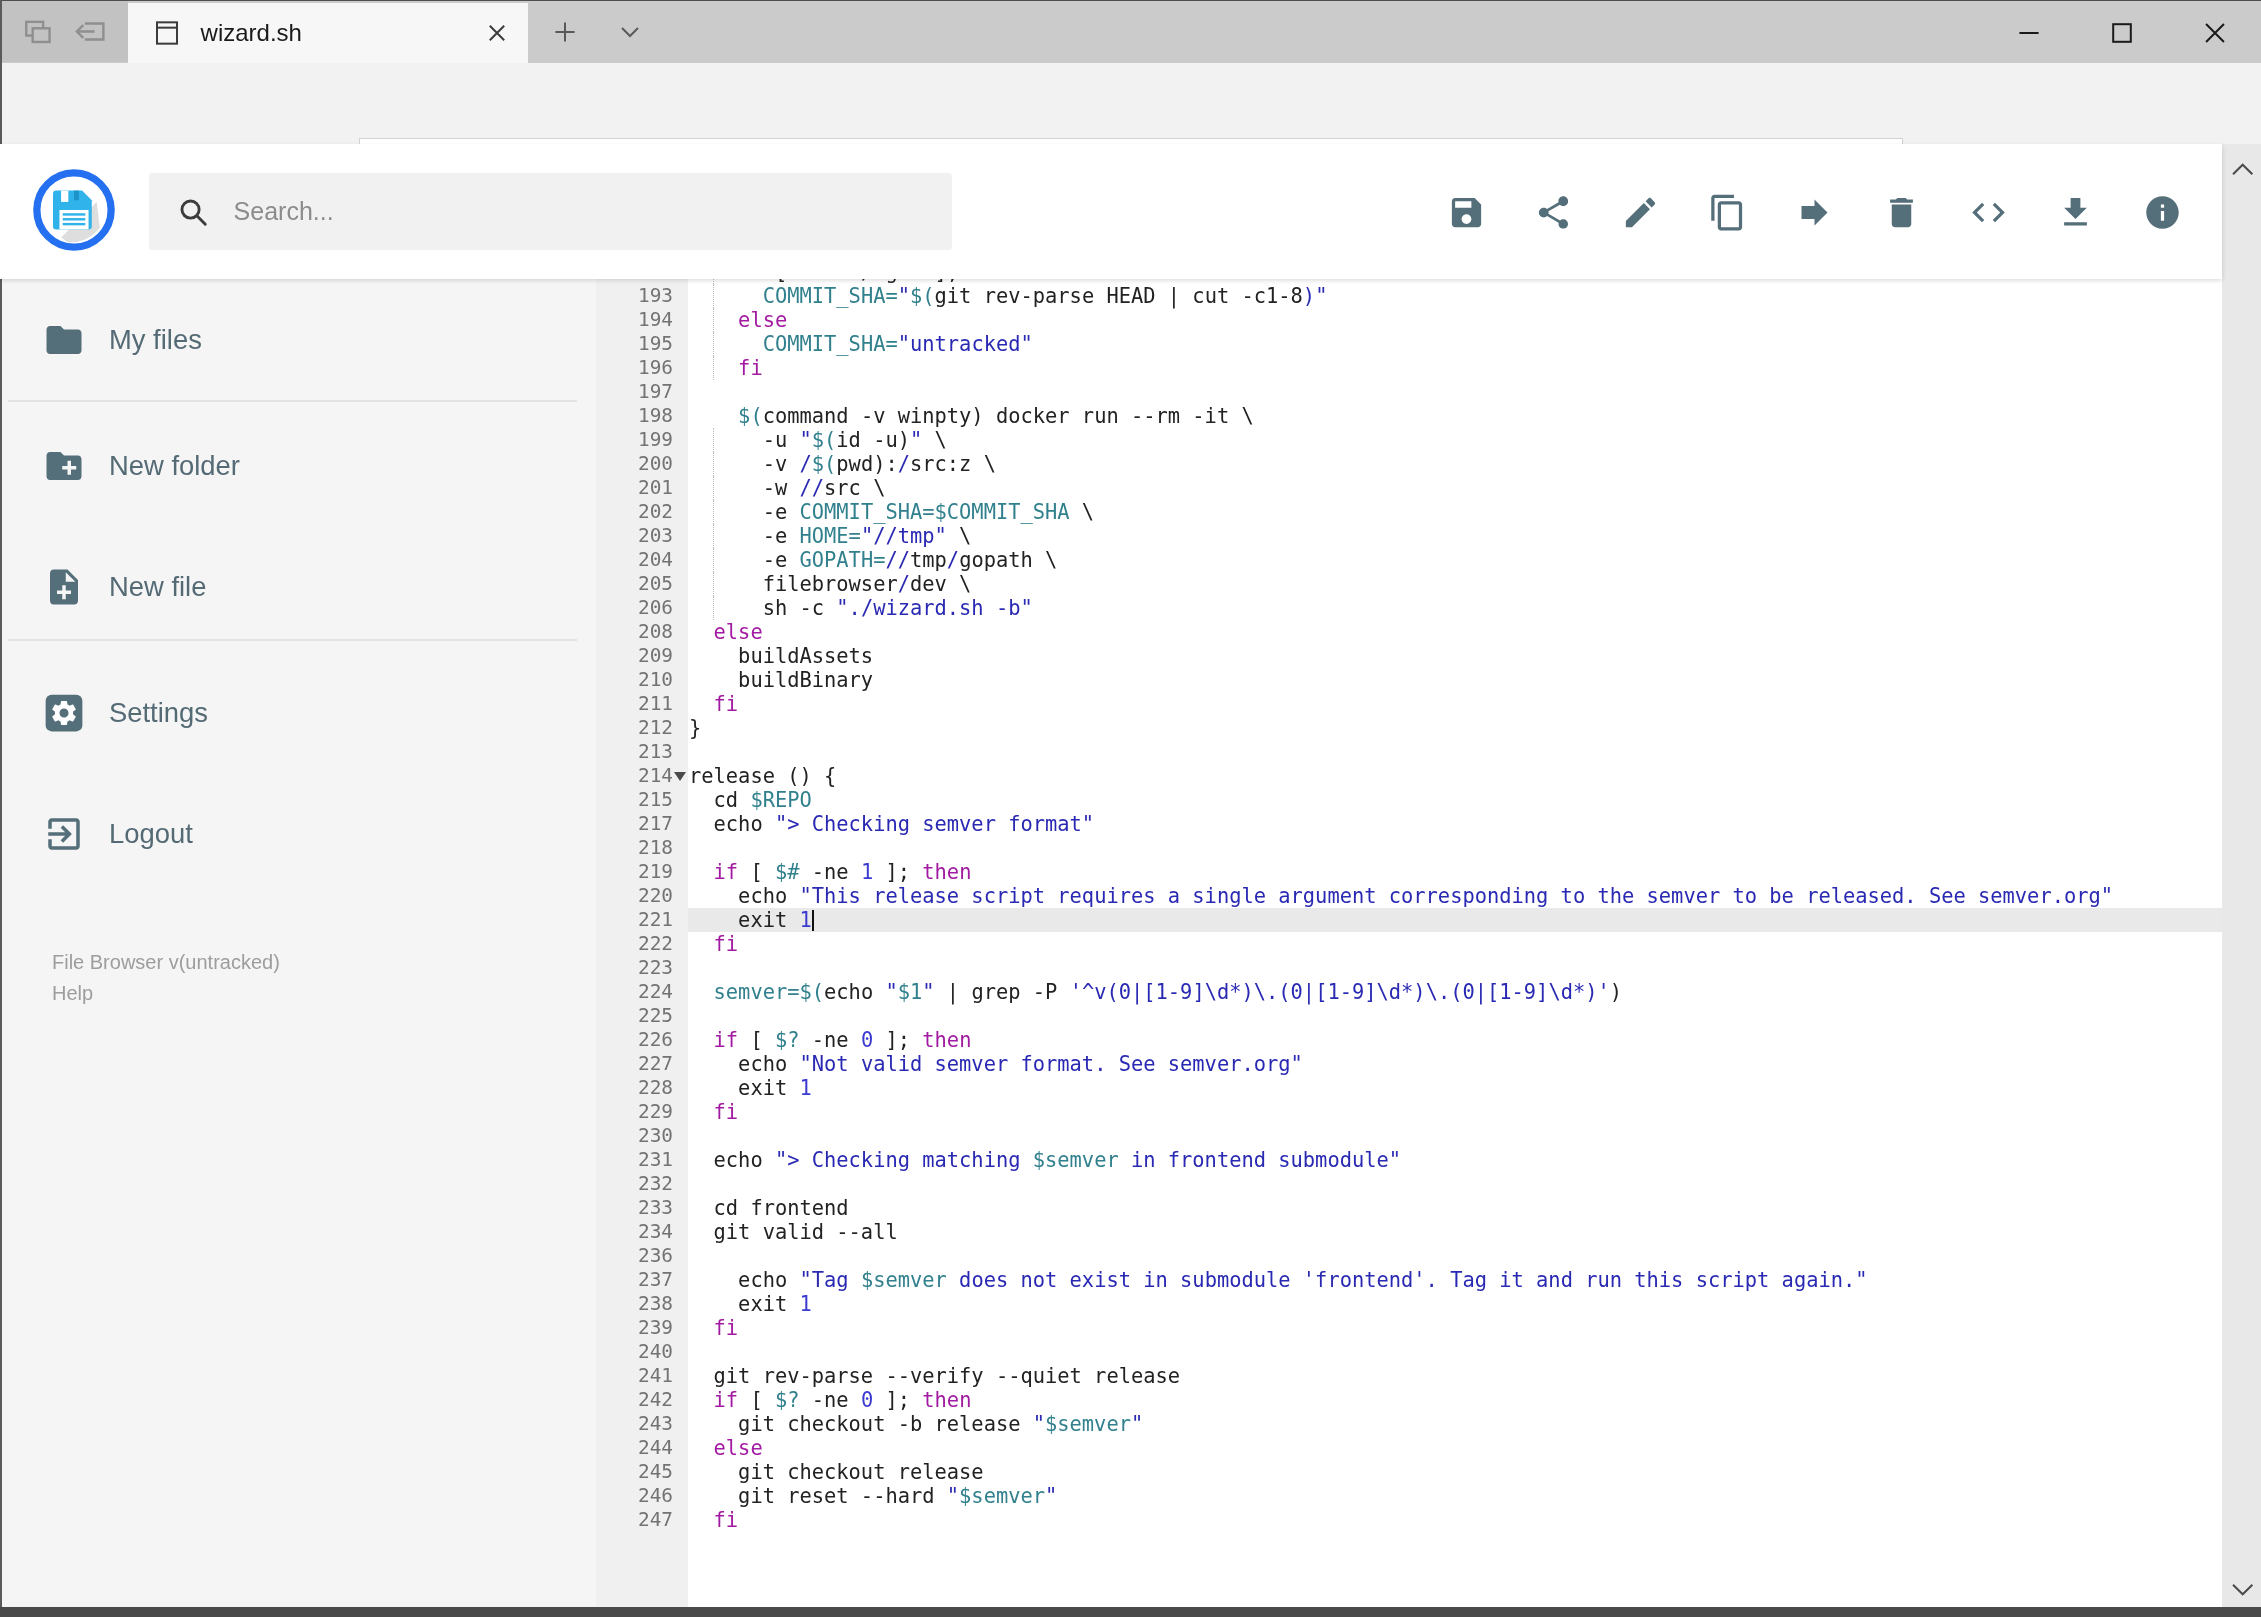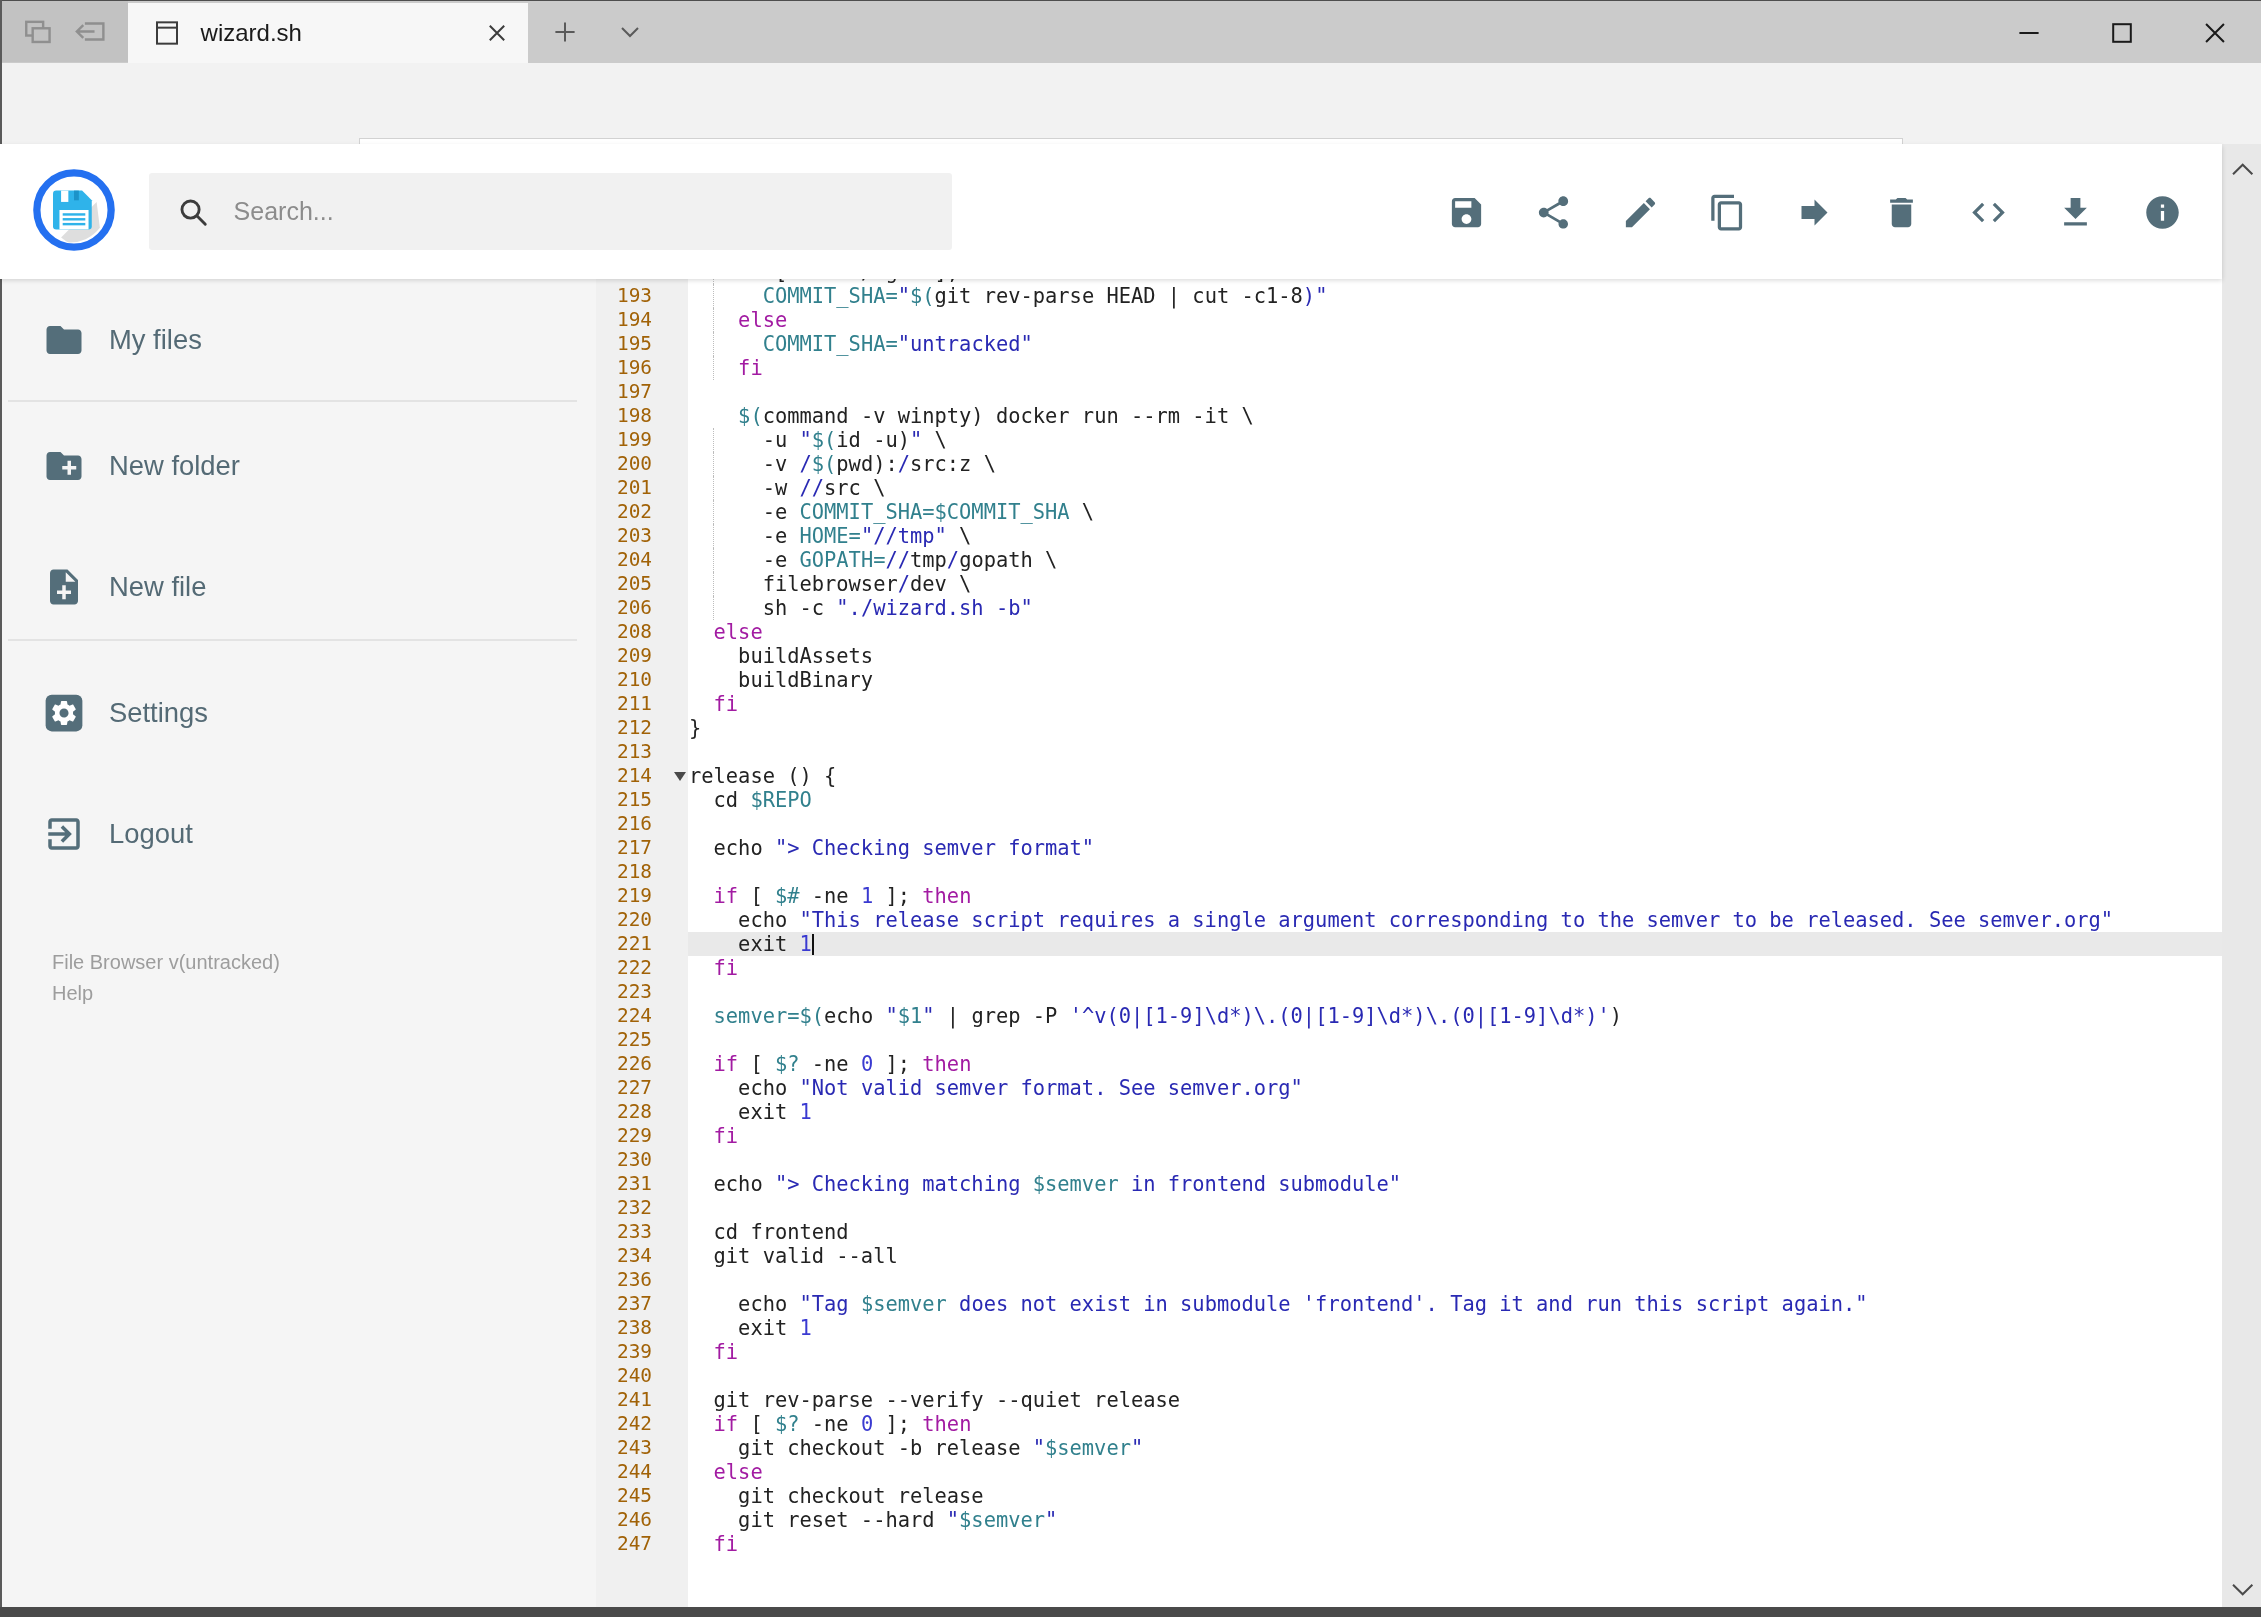--- a/index.html
+++ b/index.html
@@ -38,21 +38,21 @@
   .side-label { position:absolute; left:109px; font-size:27.4px; color:#546a75; }
   .side-divider { left:8px; width:569px; height:1.6px; background:#e3e3e3; }
   .footer-text { left:52px; font-size:20px; color:#9d9d9d; }
 
   
   #editor { left:596px; top:279px; width:1626px; height:1329px; background:#fff; overflow:hidden; }
   #gutter-bg { position:absolute; left:0; top:0; width:92px; height:100%; background:#f0f0f0; }
   #lines { position:absolute; left:0; top:-18.6px; right:0; }
   .row { position:relative; height:24px; }
   .row.active::before { content:""; position:absolute; left:92px; right:0; top:0; height:100%; background:#e9e9e9; }
-  .ln { position:absolute; left:0; width:77px; text-align:center; font:19.4px/24px "DejaVu Sans Mono", monospace; color:#a16207; }
+  .ln { position:absolute; left:0; width:77px; text-align:right; font:19.4px/24px "DejaVu Sans Mono", monospace; color:#737373; }
   .code { position:absolute; left:93px; font:20.4px/24px "DejaVu Sans Mono", monospace; color:#222; white-space:pre; z-index:1; }
   .t-k { color:var(--kw); } .t-v { color:var(--vr); } .t-s { color:var(--st); } .t-n { color:var(--nm); }
   .guide { position:absolute; left:117px; top:0; height:100%; border-left:1.6px dotted #bdbdbd; }
   .fold { position:absolute; left:78px; top:8px; width:0; height:0; border-left:6.5px solid transparent; border-right:6.5px solid transparent; border-top:9px solid #4a4a4a; z-index:2; }
   .caret { position:absolute; left:216px; top:1.6px; width:2.4px; height:21px; background:#111; z-index:3; }
 
   
   #scrollbar { left:2222px; top:144px; width:40px; height:1473px; background:#e8e8e8; }
   #left-edge { left:0; top:0; width:2.4px; height:1617px; background:#5a5a5a; }
   #bottom-band { left:0; top:1607px; width:2261px; height:9.7px; background:#4a4a4a; }
@@ -415,24 +415,20 @@
       <div class="row">
         <span class="ln">214</span>
         <span class="fold"></span>
         <span class="code"><span class="t-p">release () {</span></span>
       </div>
       <div class="row">
         <span class="ln">215</span>
         <span class="code"><span class="t-p">  cd </span><span class="t-v">$REPO</span></span>
       </div>
       <div class="row">
-        <span class="ln">216</span>
-        <span class="code"></span>
-      </div>
-      <div class="row">
         <span class="ln">217</span>
         <span class="code"><span class="t-p">  echo </span><span class="t-s">"&gt; Checking semver format"</span></span>
       </div>
       <div class="row">
         <span class="ln">218</span>
         <span class="code"></span>
       </div>
       <div class="row">
         <span class="ln">219</span>
         <span class="code"><span class="t-p">  </span><span class="t-k">if</span><span class="t-p"> [ </span><span class="t-v">$#</span><span class="t-p"> -ne </span><span class="t-n">1</span><span class="t-p"> ]; </span><span class="t-k">then</span></span>

